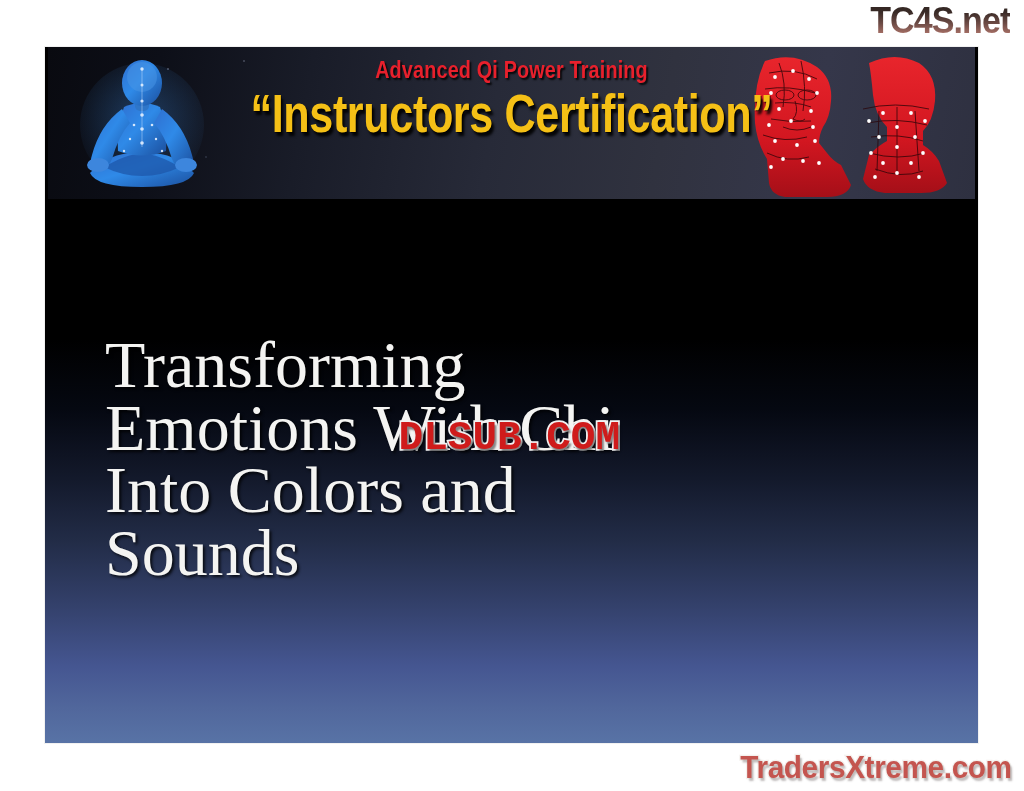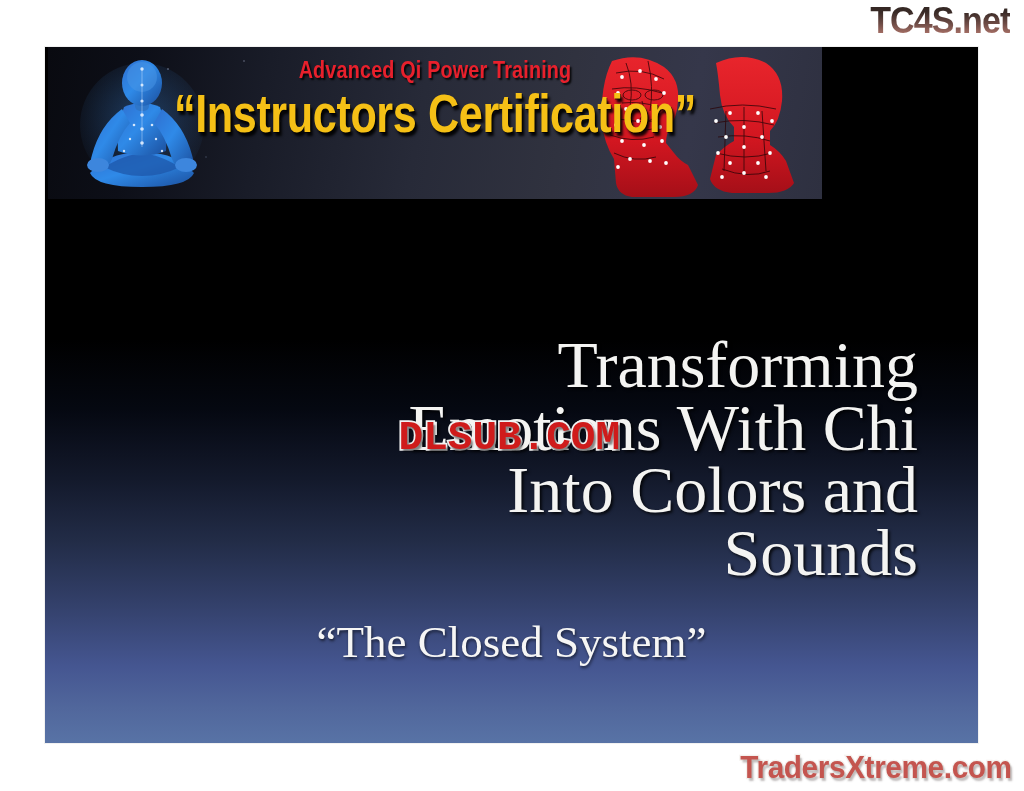--- a/index.html
+++ b/index.html
@@ -70,21 +70,21 @@
         #5873a6 100%);
     overflow: hidden;
     box-shadow: 0 0 0 1px rgba(200,200,200,0.25);
   }
 
   
   .banner {
     position: absolute;
     left: 3px;
     top: 0px;
-    width: 774px;
+    width: 927px;
     height: 152px;
     background: linear-gradient(100deg,
         #090a10 0%, #0d0f18 12%, #191c28 28%, #272a38 48%,
         #30323f 66%, #35374a 82%, #2e3040 100%);
     overflow: hidden;
   }
   .banner-starfield {
     position: absolute;
     inset: 0;
     background:
@@ -143,21 +143,21 @@
     text-shadow: 3px 4px 3px rgba(0,0,0,0.9), 1px 1px 0 rgba(0,0,0,0.7);
     white-space: nowrap;
   }
 
   
   .slide-title {
     position: absolute;
     left: 60px;
     right: 60px;
     top: 287px;
-    text-align: right;
+    text-align: left;
     font-family: "Liberation Serif", serif;
     font-size: 66px;
     line-height: 0.95;
     color: #f4f4f2;
     text-shadow: 2px 2px 3px rgba(0,0,0,0.8);
   }
   .slide-subtitle {
     position: absolute;
     left: 60px;
     right: 60px;
@@ -347,18 +347,17 @@
     <div class="banner-title">“Instructors Certification”</div>
   </div>
 
   <div class="slide-title">
     <div>Transforming</div>
     <div>Emotions With Chi</div>
     <div>Into Colors and</div>
     <div>Sounds</div>
   </div>
 
-  <div class="slide-subtitle">“The Closed System”</div>
 
   <div class="dlsub-watermark">DLSUB.COM</div>
 </div>
 
 <div class="traders-watermark">TradersXtreme.com</div>
 
 </body></html>

